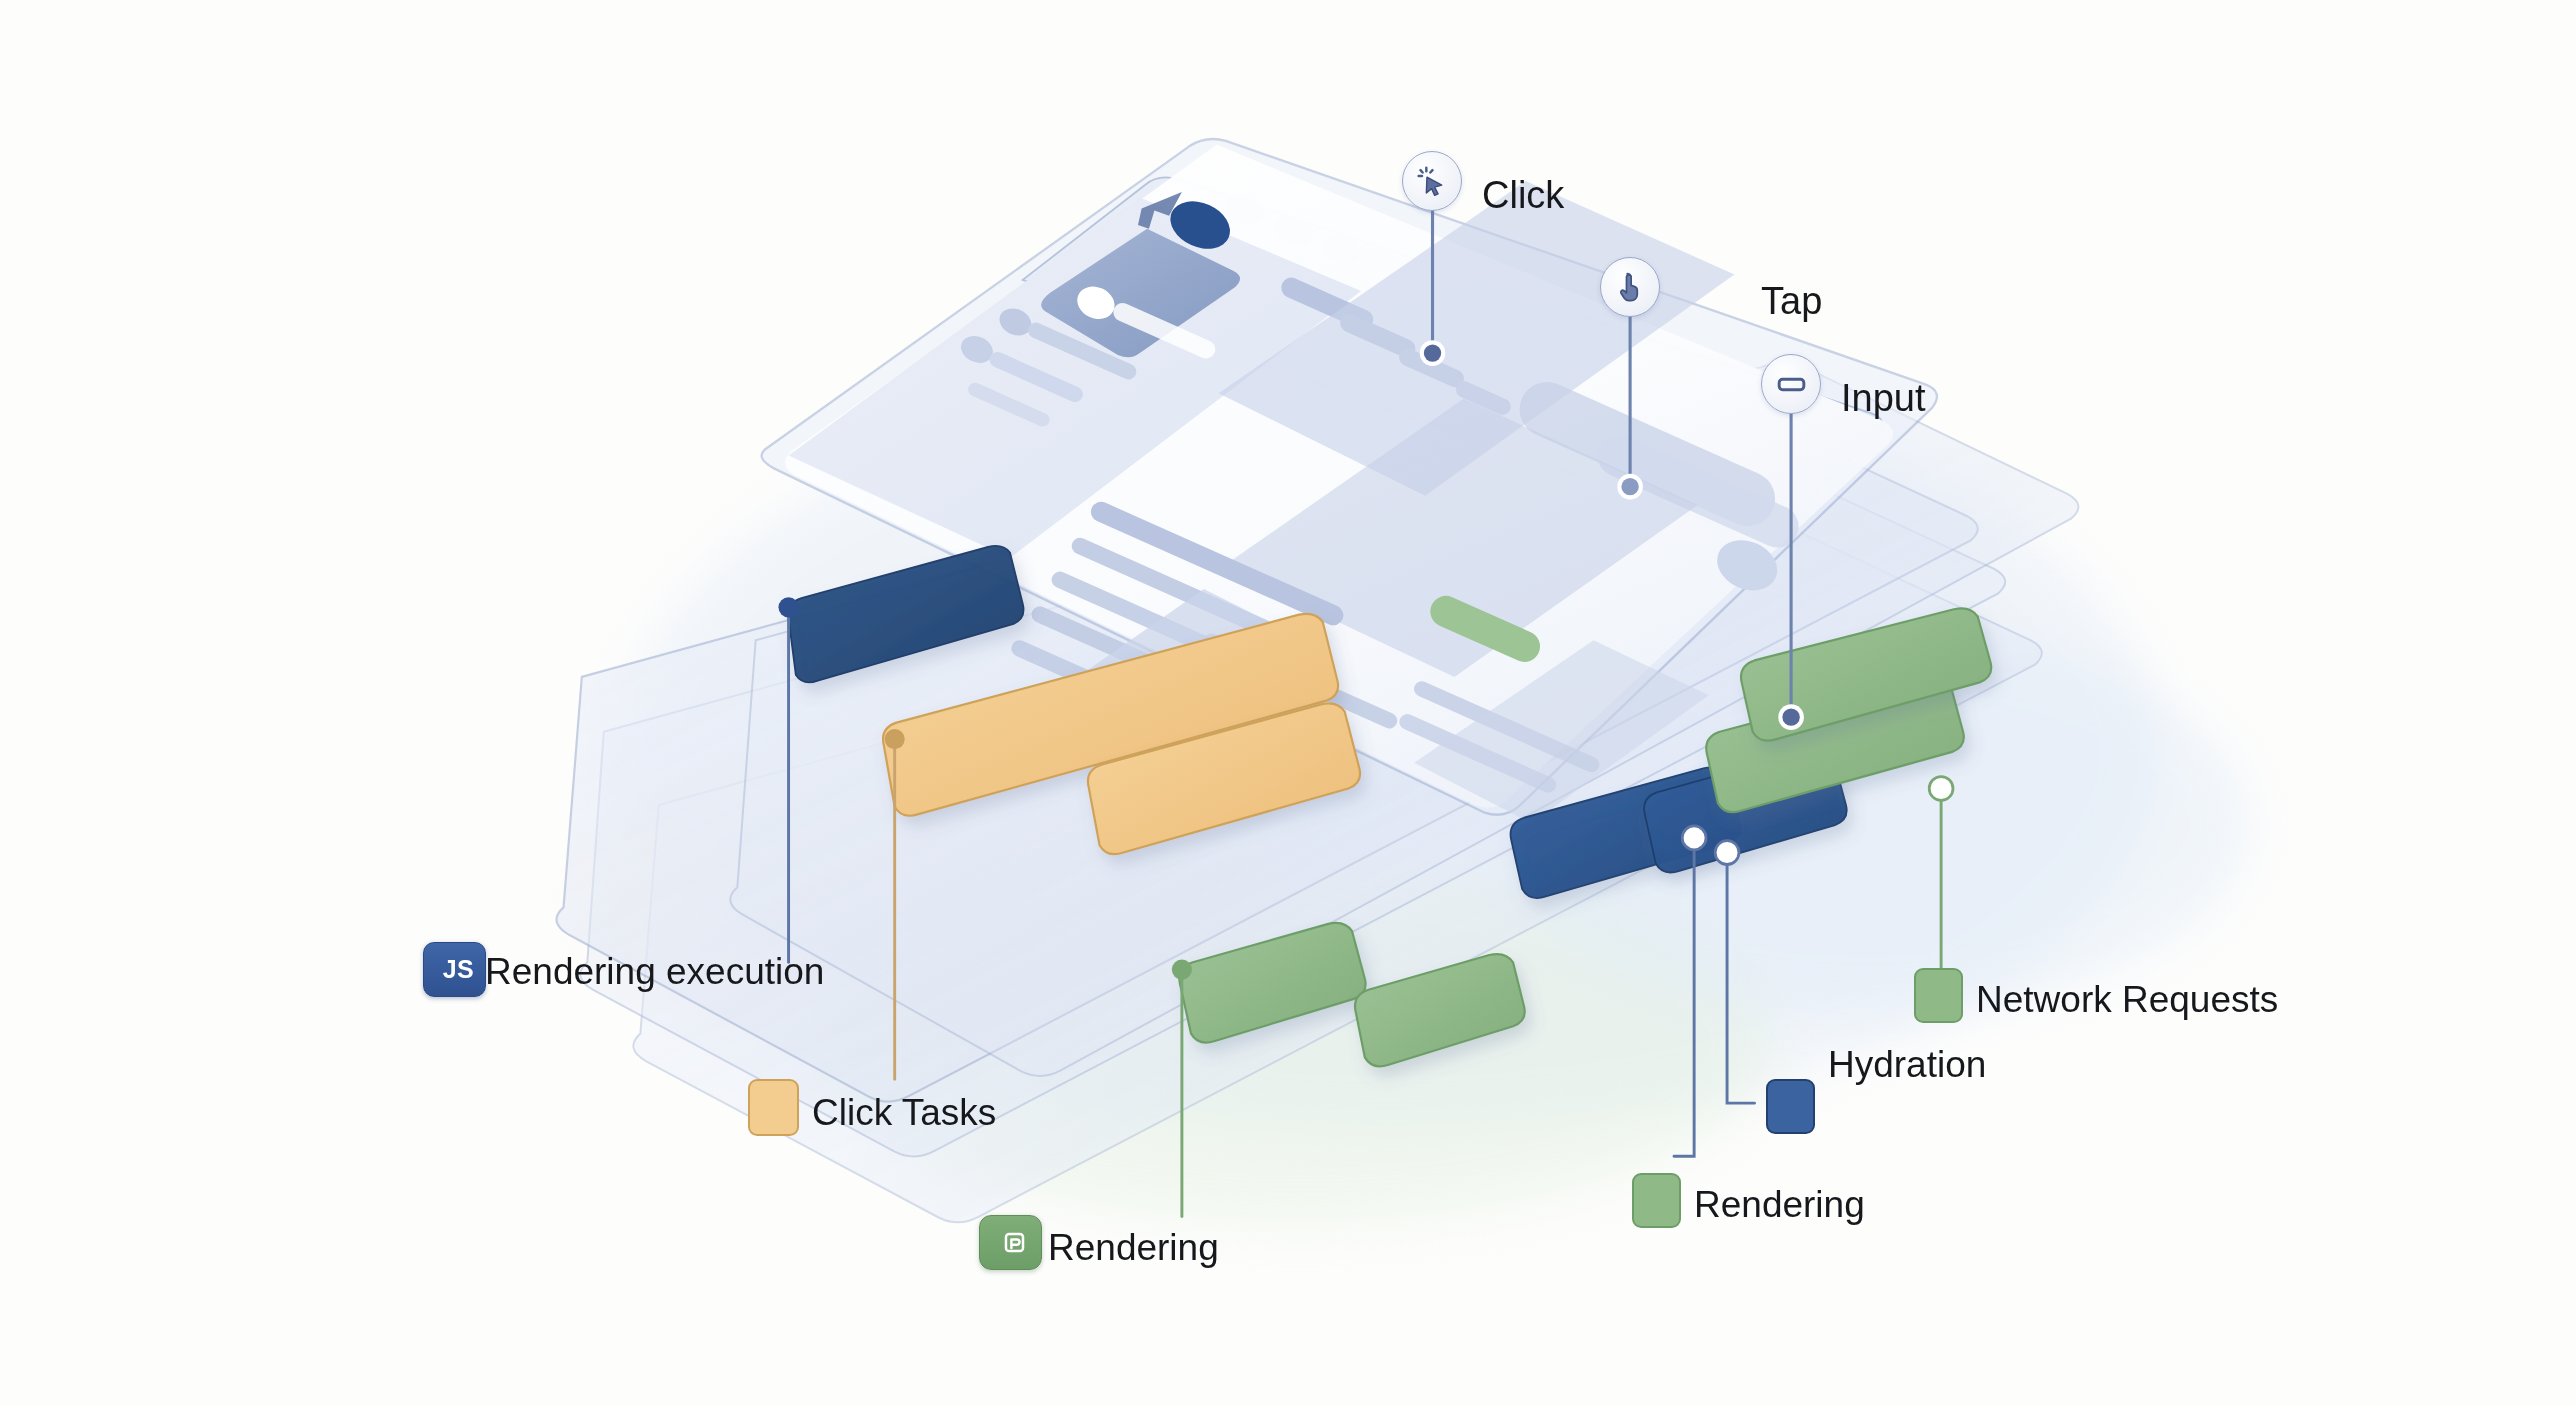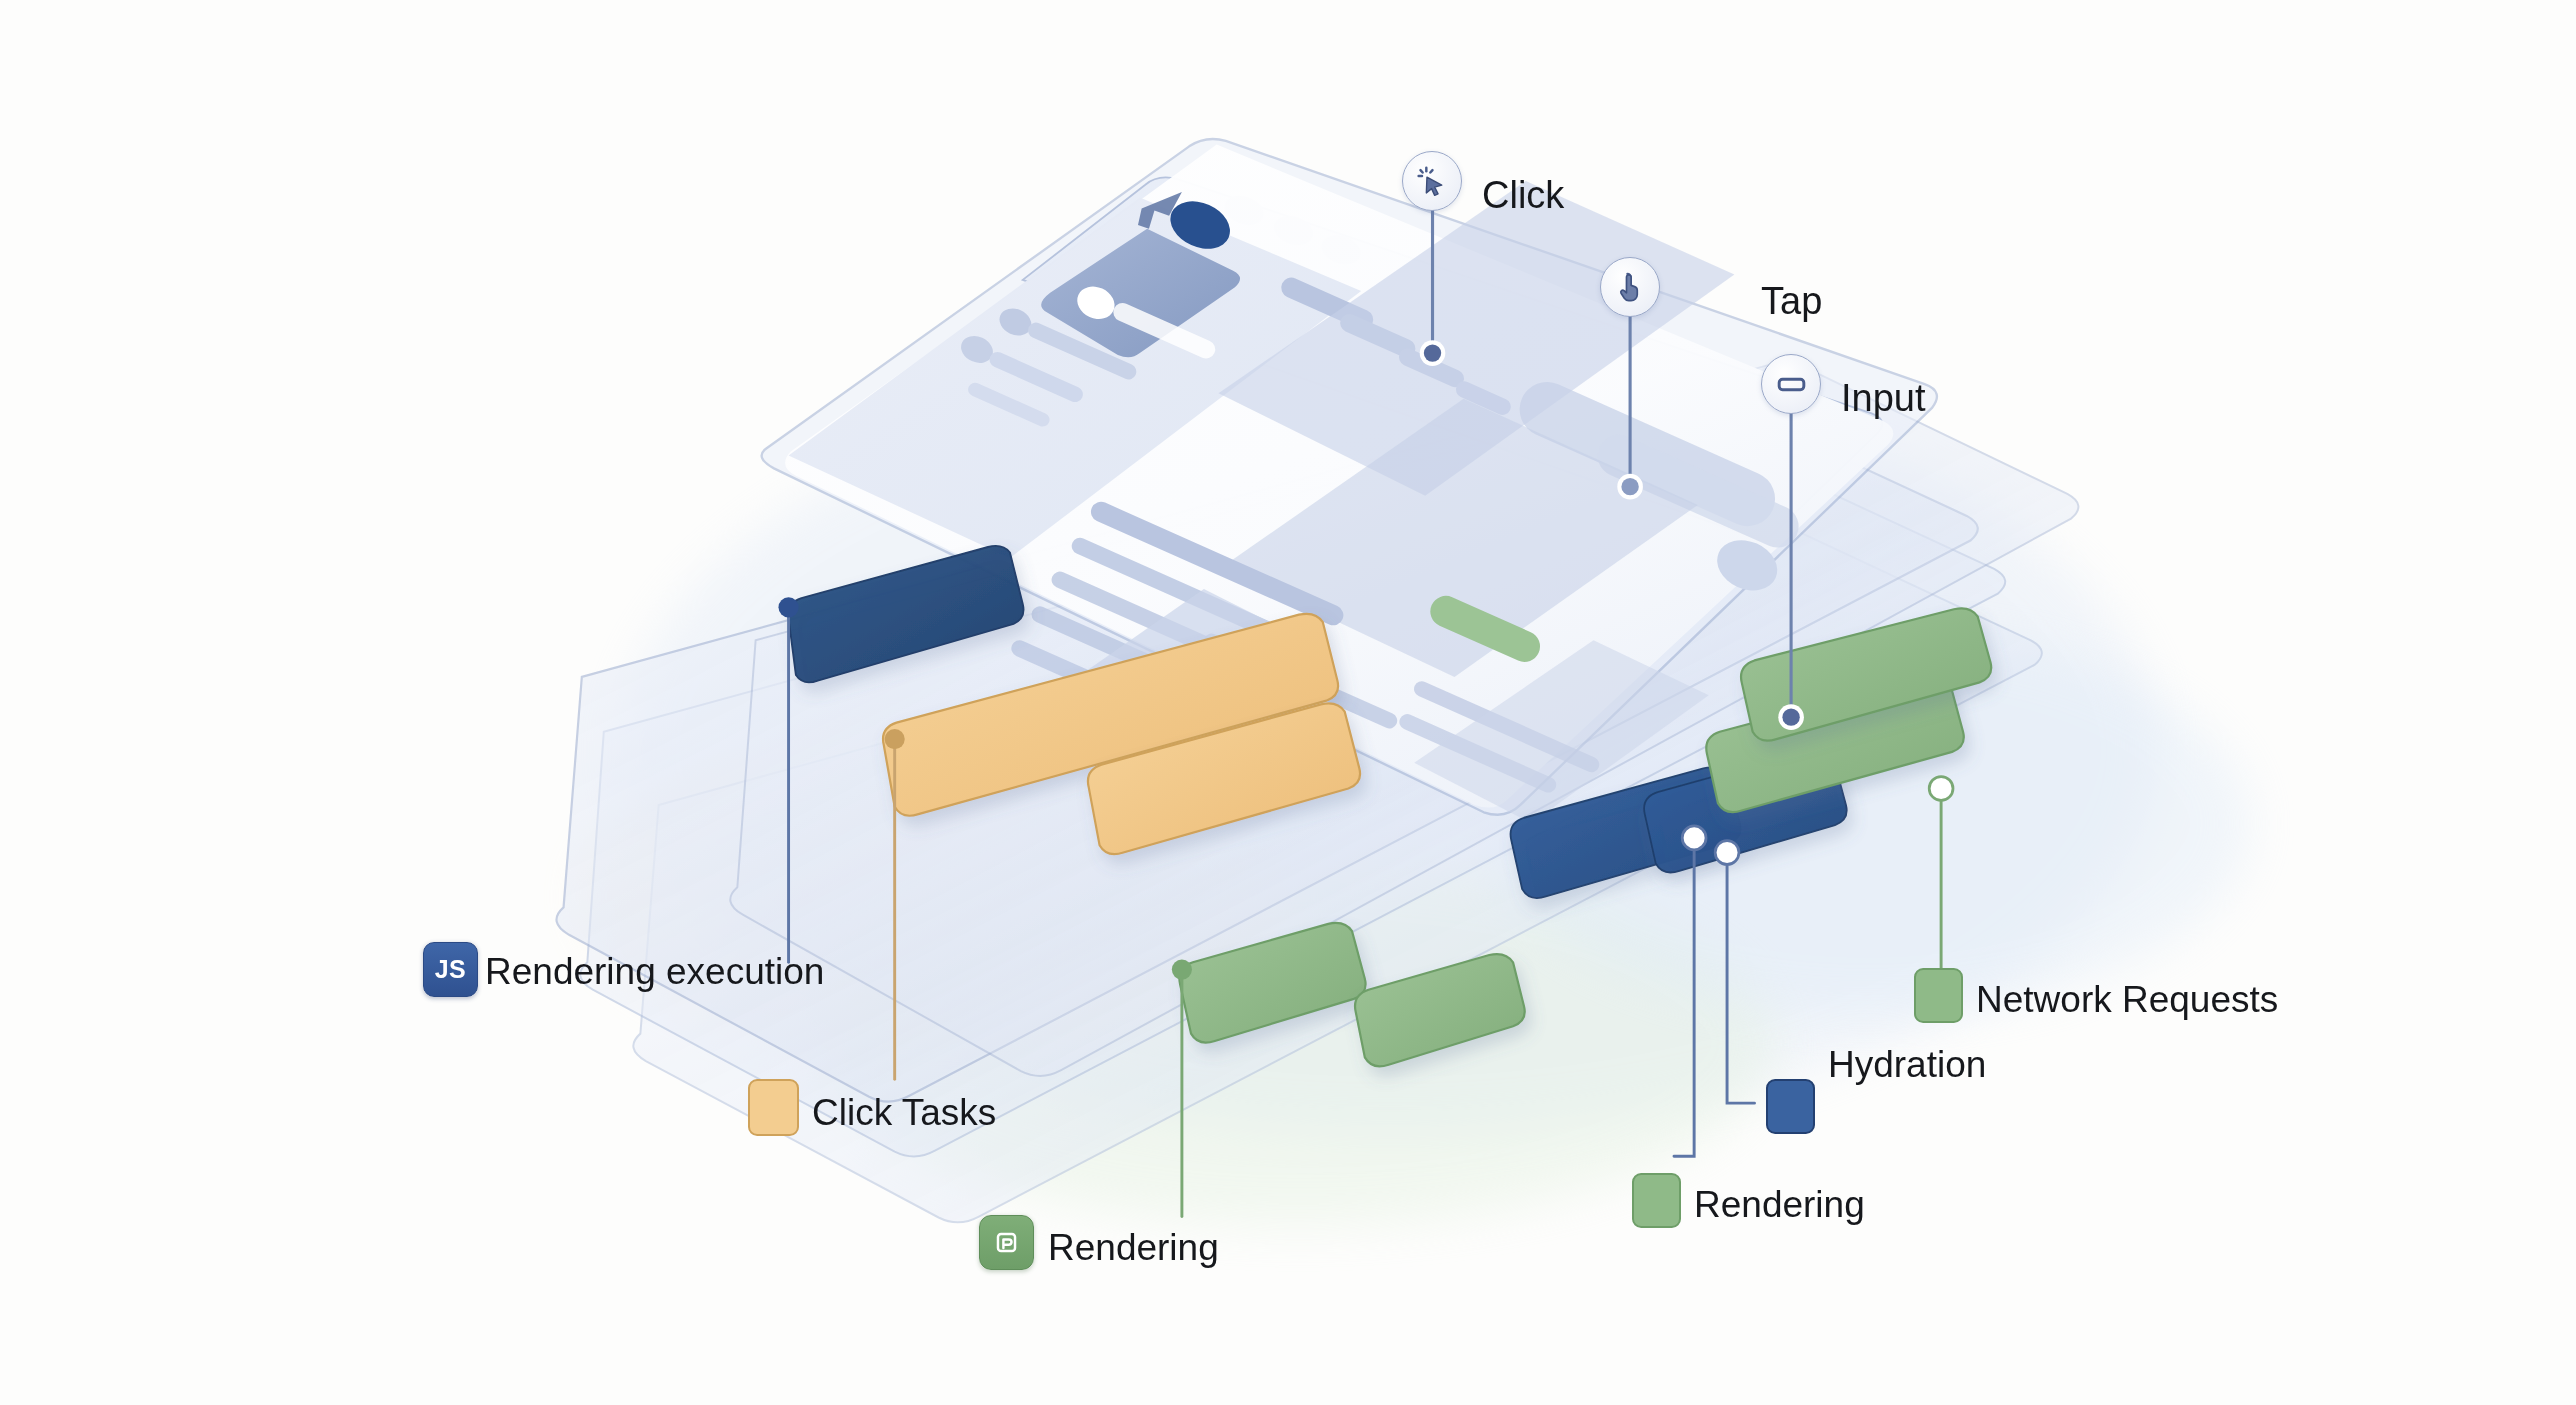--- a/index.html
+++ b/index.html
@@ -20,20 +20,21 @@
     white-space:nowrap;
     line-height:1;
   }
   .lbl-event{font-size:38px;}
   .lbl-legend{font-size:37px;}
 
   .badge{
     position:absolute;
     display:flex;align-items:center;justify-content:center;
     border-radius:9.1px;
+    padding-left:8px;
   }
   .swatch{
     position:absolute;
     border-radius:9.1px;
     box-sizing:border-box;
   }
   .js-badge{
     width:53px;height:53px;
     background:linear-gradient(180deg,#3f66a8 0%,#2f5190 100%);
     border:0.9px solid #2b4a85;

